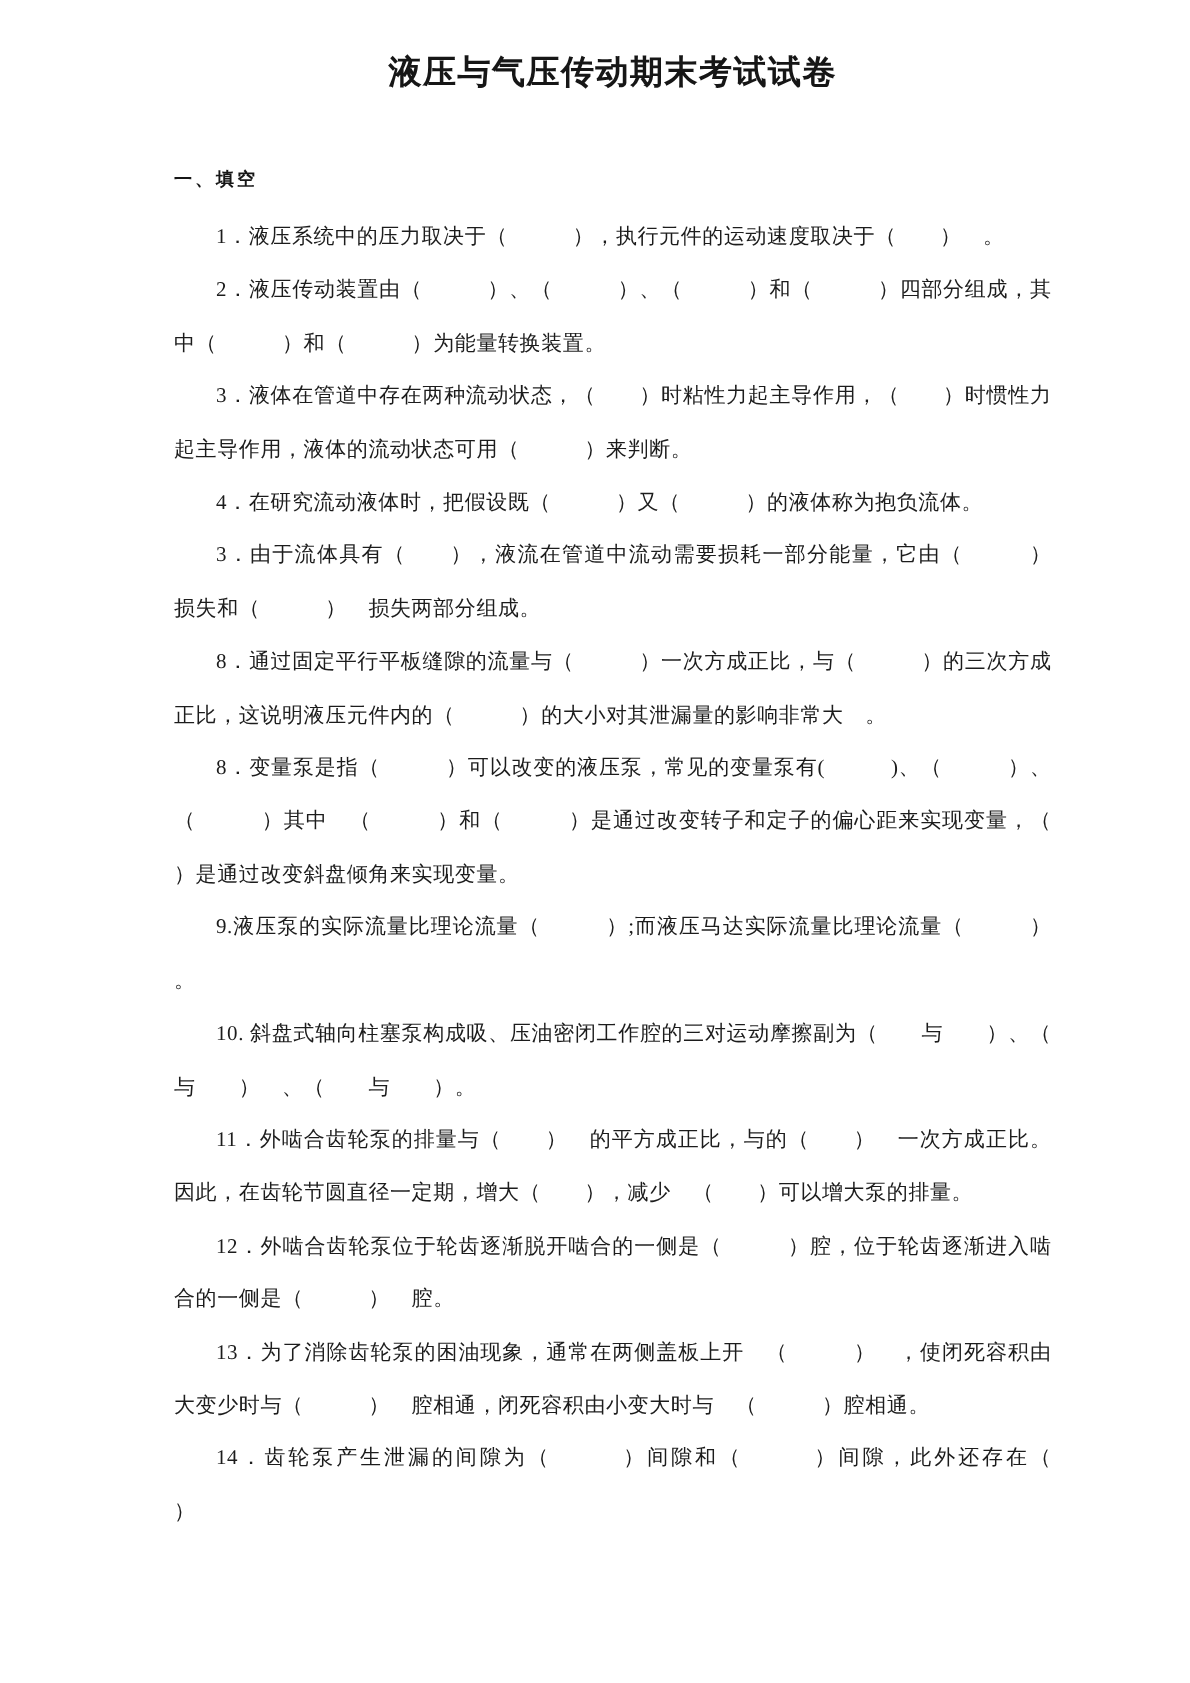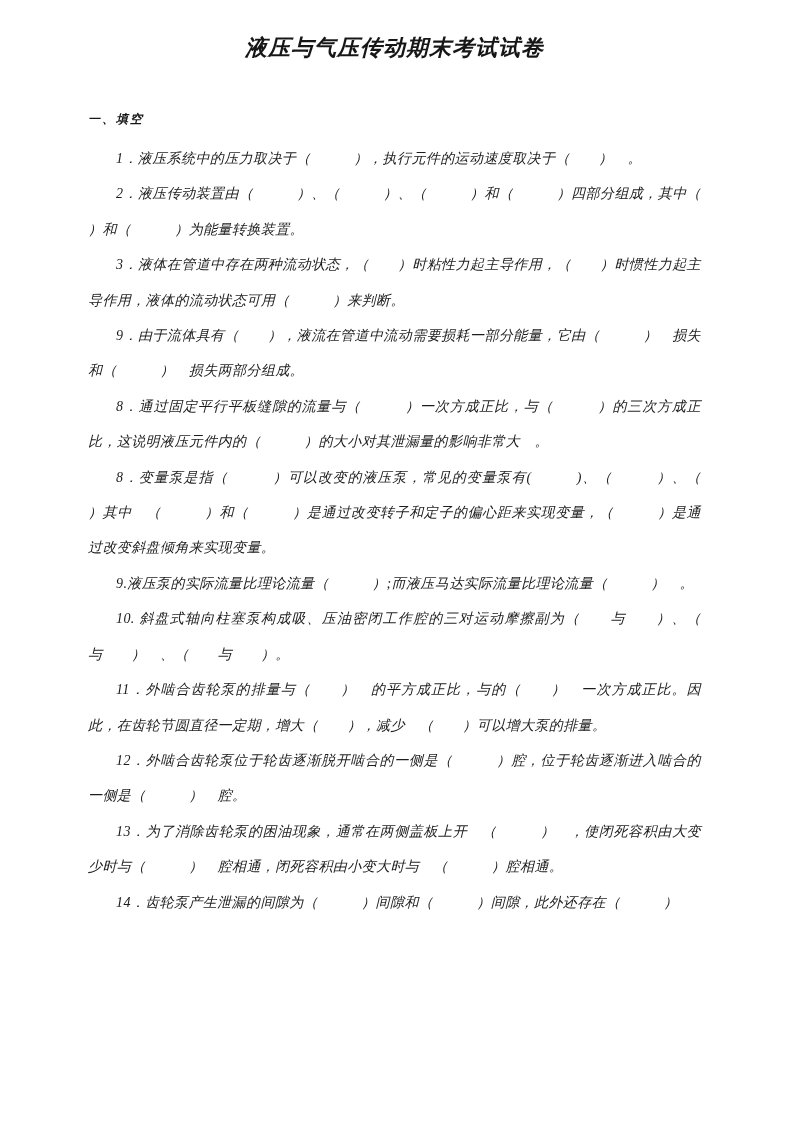--- a/index.html
+++ b/index.html
@@ -11,23 +11,22 @@
     width: 793px;
     height: 1122px;
     overflow: hidden;
     font-family: "Liberation Serif", "DejaVu Serif", serif;
     color: #1c1c1c;
   }
   .page {
     box-sizing: border-box;
     width: 793px;
     height: 1122px;
-    padding: 34px 92px 40px 88px;
+    padding: 34px 92px 40px 116px;
     background: #ffffff;
-    font-style: italic;
   }
   .title {
     margin: 0;
     font-size: 22px;
     line-height: 28px;
     font-weight: bold;
     text-align: center;
     letter-spacing: 1px;
     color: #161616;
   }
@@ -57,21 +56,22 @@
 
 <div class="page">
   <h1 class="title">液压与气压传动期末考试试卷</h1>
 
   <h2 class="section-heading">一、填空</h2>
 
   <div class="questions">
     <p>1．液压系统中的压力取决于（　　　），执行元件的运动速度取决于（　　）　。</p>
     <p>2．液压传动装置由（　　　）、（　　　）、（　　　）和（　　　）四部分组成，其中（　　　）和（　　　）为能量转换装置。</p>
     <p>3．液体在管道中存在两种流动状态，（　　）时粘性力起主导作用，（　　）时惯性力起主导作用，液体的流动状态可用（　　　）来判断。</p>
-    <p>9．由于流体具有（　　），液流在管道中流动需要损耗一部分能量，它由（　　　）　损失和（　　　）　损失两部分组成。</p>
+    <p>4．在研究流动液体时，把假设既（　　　）又（　　　）的液体称为抱负流体。</p>
+    <p>3．由于流体具有（　　），液流在管道中流动需要损耗一部分能量，它由（　　　）　损失和（　　　）　损失两部分组成。</p>
     <p>8．通过固定平行平板缝隙的流量与（　　　）一次方成正比，与（　　　）的三次方成正比，这说明液压元件内的（　　　）的大小对其泄漏量的影响非常大　。</p>
     <p>8．变量泵是指（　　　）可以改变的液压泵，常见的变量泵有(　　　)、（　　　）、（　　　）其中　（　　　）和（　　　）是通过改变转子和定子的偏心距来实现变量，（　　　）是通过改变斜盘倾角来实现变量。</p>
     <p>9.液压泵的实际流量比理论流量（　　　）;而液压马达实际流量比理论流量（　　　）　。</p>
     <p>10. 斜盘式轴向柱塞泵构成吸、压油密闭工作腔的三对运动摩擦副为（　　与　　）、（　　与　　）　、（　　与　　）。</p>
     <p>11．外啮合齿轮泵的排量与（　　）　的平方成正比，与的（　　）　一次方成正比。因此，在齿轮节圆直径一定期，增大（　　），减少　（　　）可以增大泵的排量。</p>
     <p>12．外啮合齿轮泵位于轮齿逐渐脱开啮合的一侧是（　　　）腔，位于轮齿逐渐进入啮合的一侧是（　　　）　腔。</p>
     <p>13．为了消除齿轮泵的困油现象，通常在两侧盖板上开　（　　　）　，使闭死容积由大变少时与（　　　）　腔相通，闭死容积由小变大时与　（　　　）腔相通。</p>
     <p>14．齿轮泵产生泄漏的间隙为（　　　）间隙和（　　　）间隙，此外还存在（　　　）</p>
   </div>
 </div>

